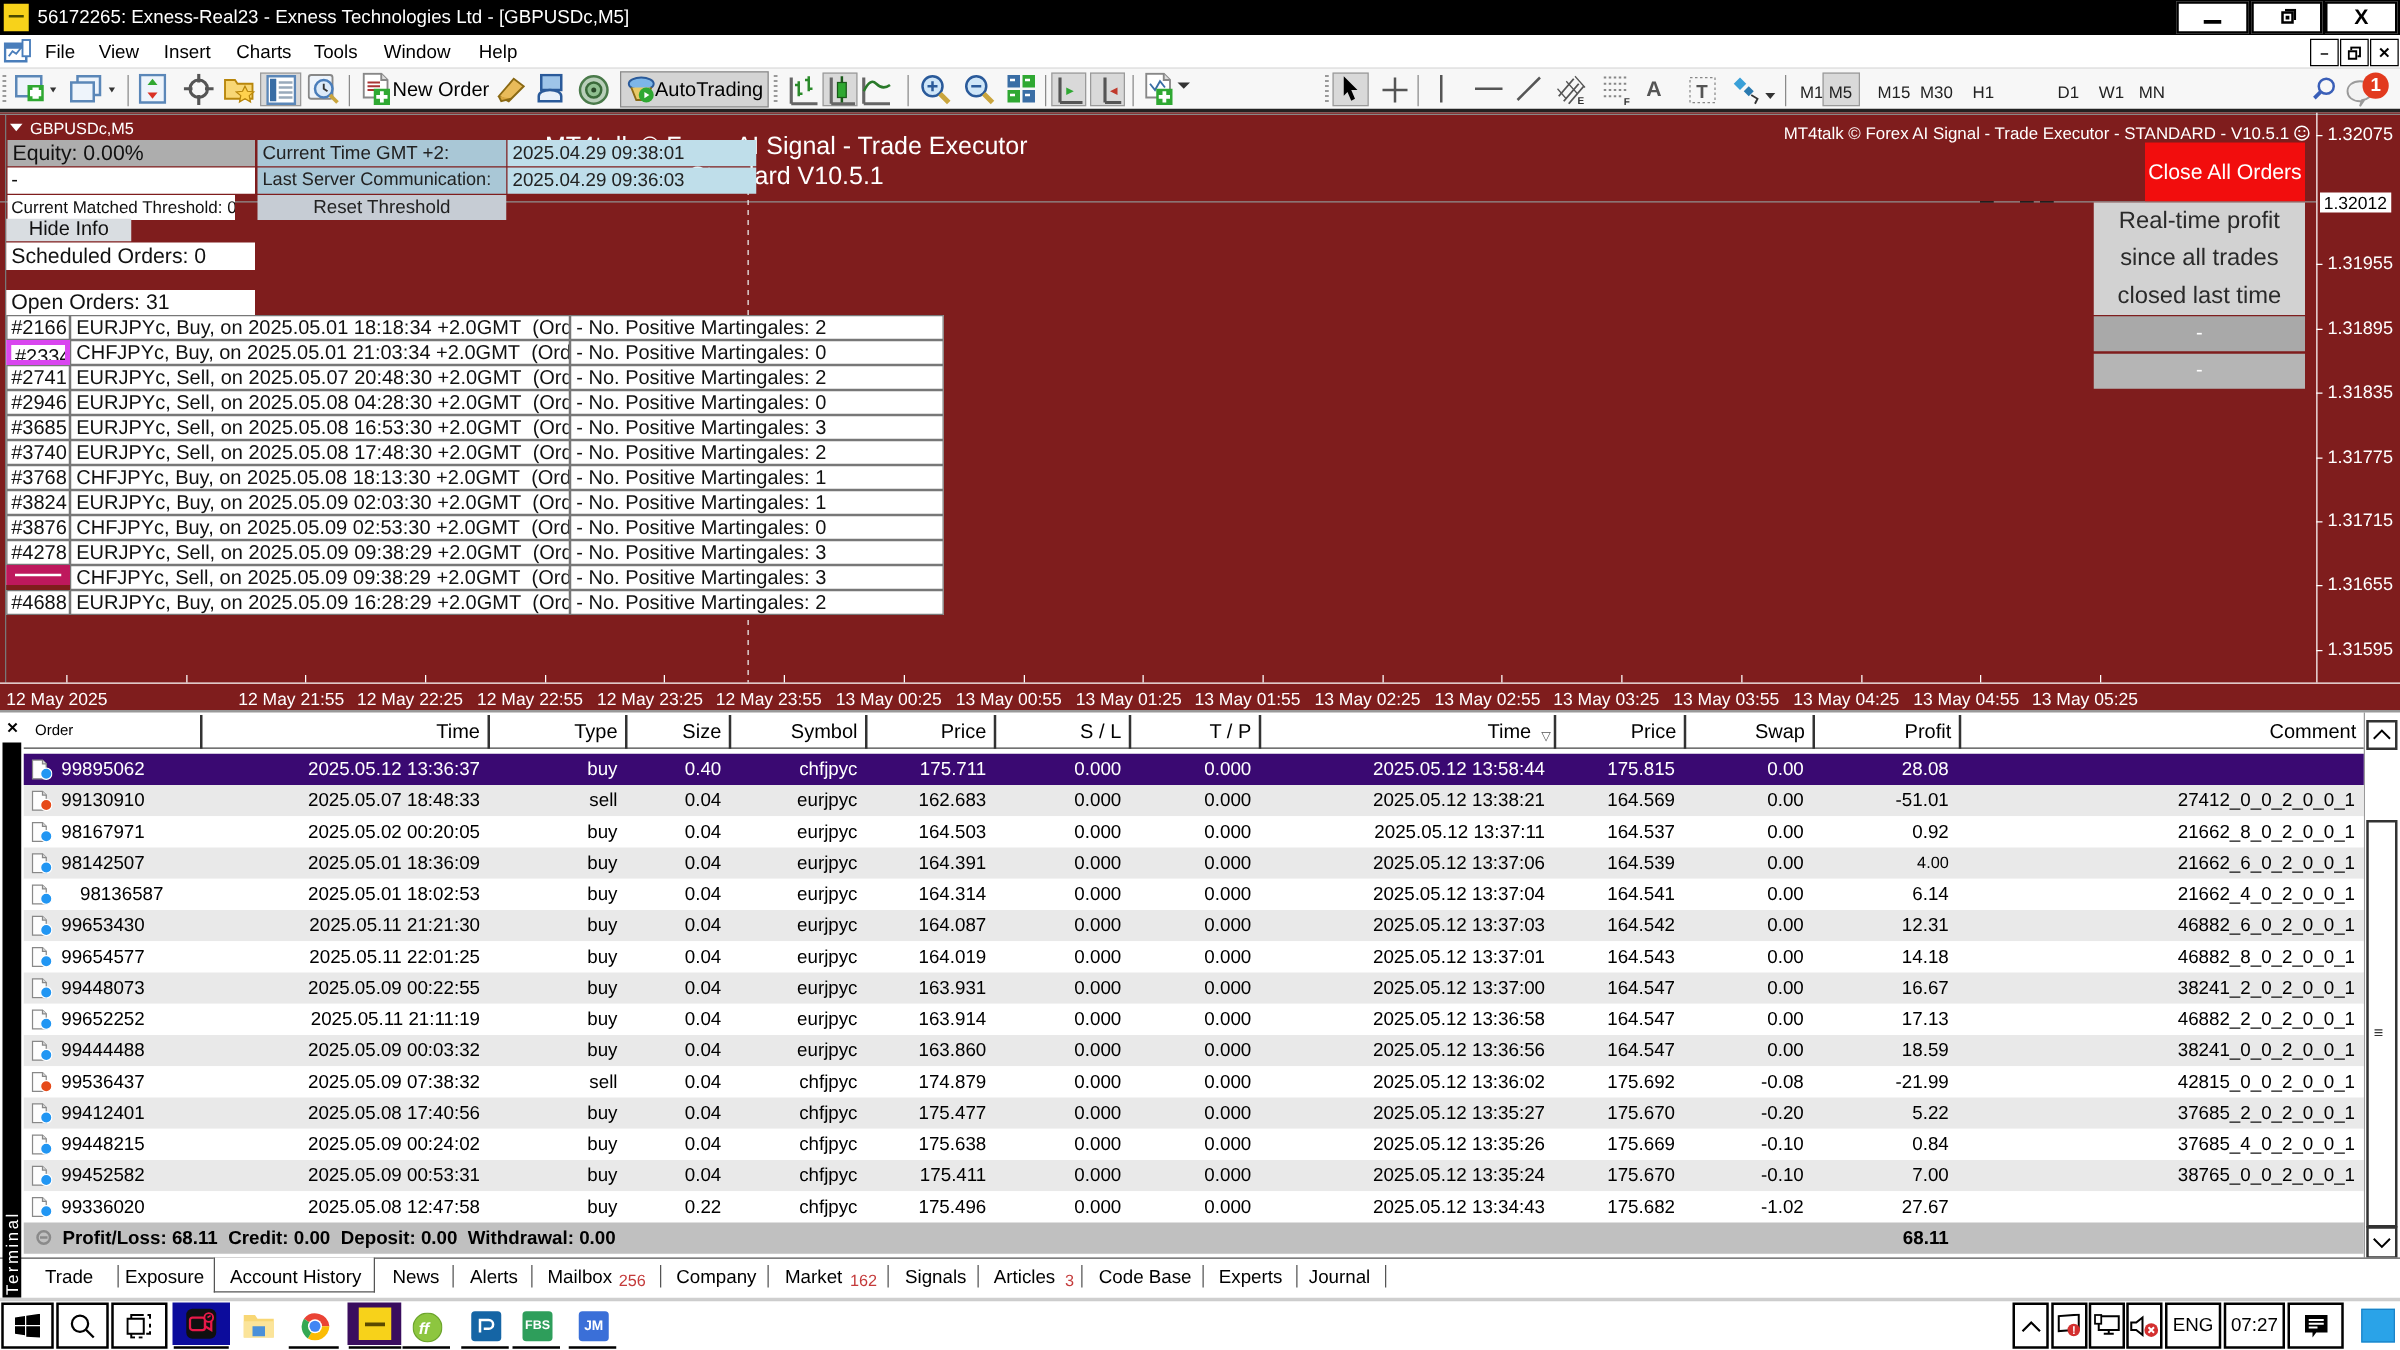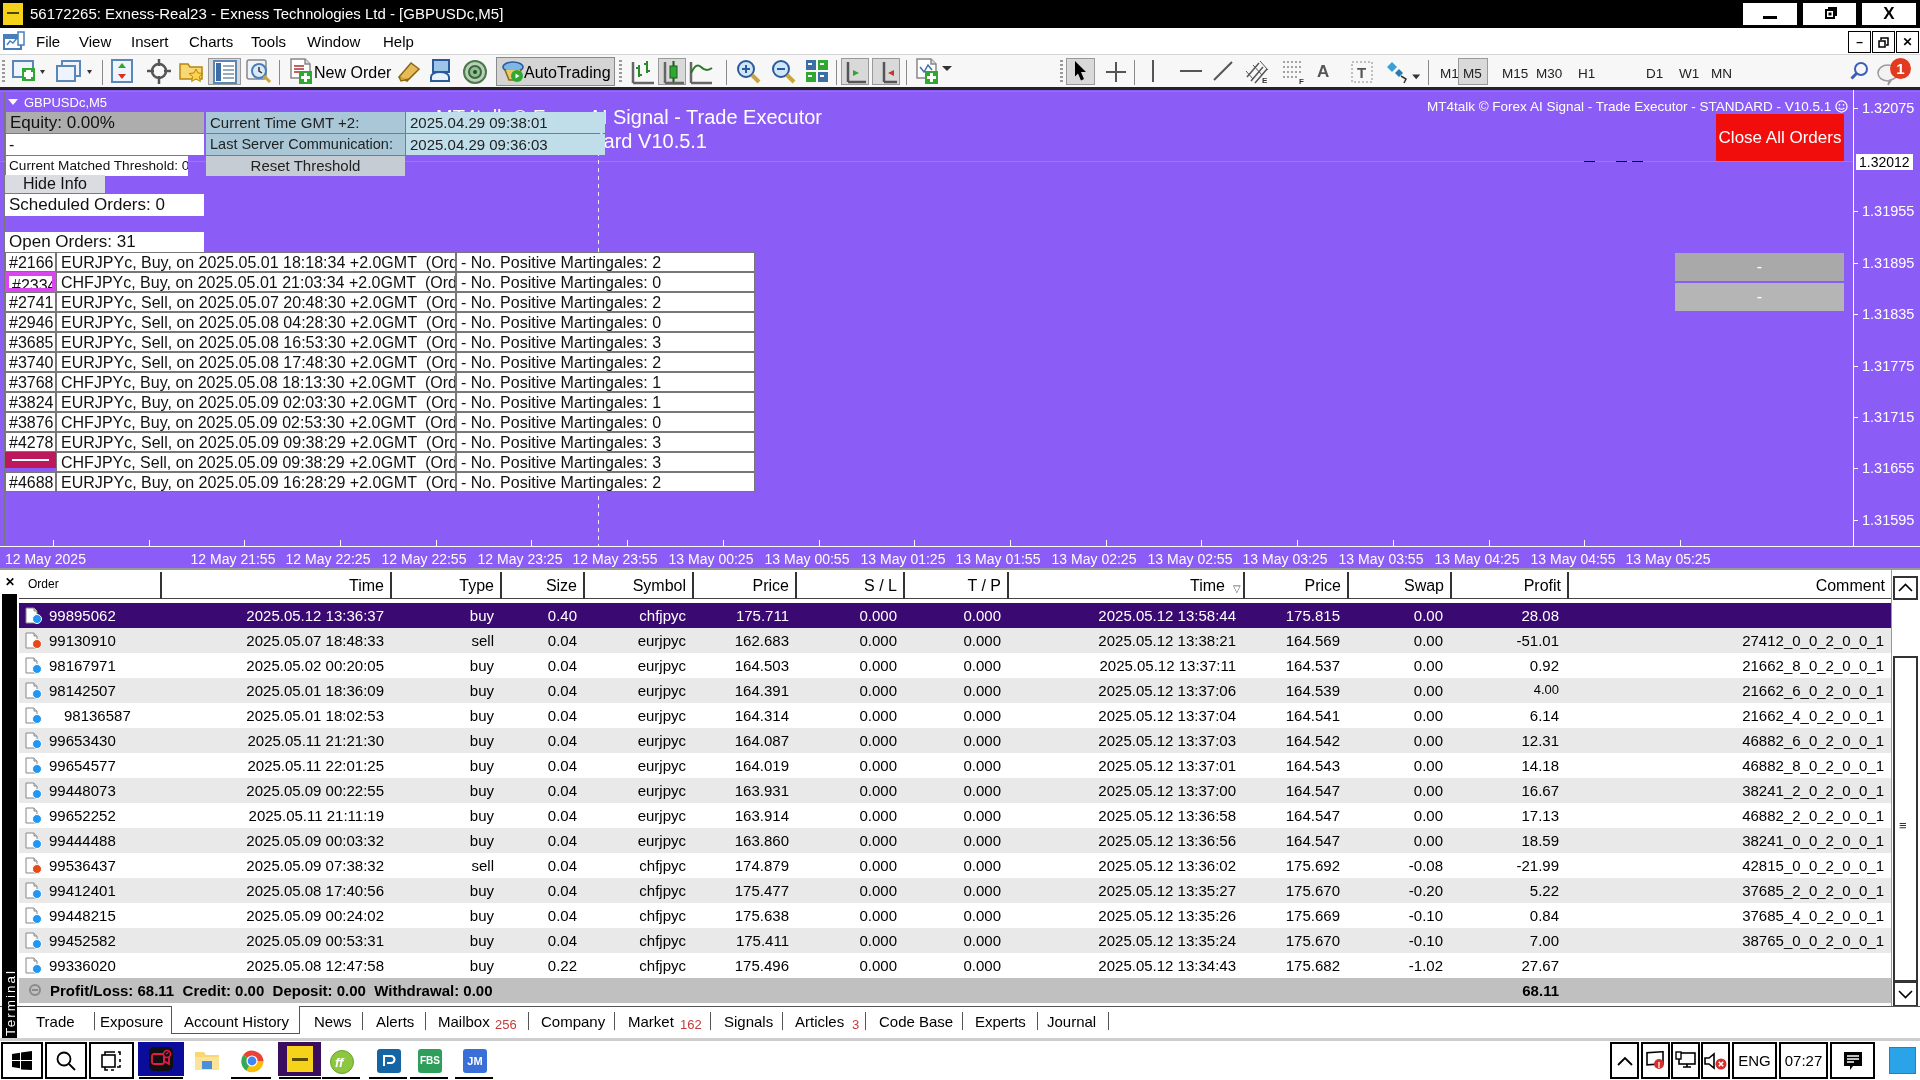--- a/index.html
+++ b/index.html
@@ -216,21 +216,21 @@
 <div class="a" style="left:1679px;top:66px;font-size:13.5px;color:#222;">W1</div>
 <div class="a" style="left:1711px;top:66px;font-size:13.5px;color:#222;">MN</div>
 <svg class="a" style="left:1848px;top:60px;" width="24" height="24" viewBox="0 0 24 24">
     <circle cx="13" cy="9" r="6" fill="none" stroke="#3a5fb8" stroke-width="2"></circle>
     <path d="M8.5 13.5l-5 5" stroke="#3a5fb8" stroke-width="3"></path>
   </svg>
 <svg class="a" style="left:1876px;top:63px;" width="26" height="24" viewBox="0 0 26 24">
     <path d="M12 2C6 2 2 5.5 2 10s4 8 10 8c1 0 2-.1 3-.4L12 22l1.5-4.8C18.5 16.5 22 13.5 22 10s-4-8-10-8z" fill="#f2f2f2" stroke="#9a9a9a" stroke-width="1.5"></path>
   </svg>
 <div class="a" style="left:1890px;top:58px;width:21px;height:21px;border-radius:50%;background:#e23a1e;color:#fff;font-size:15px;font-weight:bold;text-align:center;line-height:21px;">1</div>
-<div class="a" style="left:0;top:90px;width:1920px;height:478px;background:#8b5cf6;overflow:hidden;">
+<div class="a" style="left:0;top:90px;width:1920px;height:478px;background:#7f1d1d;overflow:hidden;">
 <div class="a" style="left:0;top:1px;width:1920px;height:1px;background:#888;"></div>
 <div class="a" style="left:8px;top:9px;width:0;height:0;border:5px solid transparent;border-top:6px solid #fff;"></div>
 <div class="a" style="left:4px;top:2px;width:1px;height:454px;background:#777;"></div>
 <div class="a" style="left:24px;top:5px;color:#fff;font-size:13px;">GBPUSDc,M5</div>
 <div class="a nw" style="right:1098px;top:16px;color:#fff;font-size:20px;">MT4talk © Forex AI Signal - Trade Executor</div>
 <div class="a nw" style="right:1213px;top:40px;color:#fff;font-size:20px;">Standard V10.5.1</div>
 <div class="a" style="left:0;top:71px;width:1853px;height:1px;background:#909090;"></div>
 <div class="a" style="left:1584px;top:71px;width:11px;height:1px;background:#000;"></div>
 <div class="a" style="left:1616px;top:71px;width:11px;height:1px;background:#000;"></div>
 <div class="a" style="left:1632px;top:71px;width:11px;height:1px;background:#000;"></div>
@@ -282,20 +282,21 @@
 <div class="a nw" style="left:5px;top:382px;width:51px;height:20px;background:#fff;border:1px solid #777;color:#111;font-size:16px;line-height:19px;padding-left:3px;">#4688</div>
 <div class="a nw" style="left:56px;top:382px;width:400px;height:20px;background:#fff;border:1px solid #777;color:#111;font-size:16px;line-height:19px;padding-left:4px;">EURJPYc, Buy, on 2025.05.09 16:28:29 +2.0GMT&nbsp; (Order</div>
 <div class="a nw" style="left:456px;top:382px;width:299px;height:20px;background:#fff;border:1px solid #777;color:#111;font-size:16px;line-height:19px;padding-left:4px;">- No. Positive Martingales: 2</div>
 <div class="a" style="right:72px;top:9px;color:#fff;font-size:13.5px;white-space:nowrap;">MT4talk © Forex AI Signal - Trade Executor - STANDARD - V10.5.1 <svg width="13" height="13" viewBox="0 0 14 14" style="vertical-align:-2px">
         <circle cx="7" cy="7" r="6" fill="none" stroke="#fff" stroke-width="1.3"></circle>
         <circle cx="4.8" cy="5.2" r="0.9" fill="#fff"></circle>
         <circle cx="9.2" cy="5.2" r="0.9" fill="#fff"></circle>
         <path d="M4 8.5c1.5 2 4.5 2 6 0" stroke="#fff" stroke-width="1.2" fill="none"></path>
       </svg></div>
 <div class="a" style="left:1716px;top:24px;width:128px;height:47px;background:#f20d0d;color:#fff;font-size:17px;display:flex;align-items:center;justify-content:center;white-space:nowrap;">Close All Orders</div>
+<div class="a" style="left:1675px;top:72px;width:169px;height:90px;background:#d2d2d2;color:#2a2a2a;font-size:19px;text-align:center;line-height:30px;">Real-time profit<br>since all trades<br>closed last time</div>
 <div class="a" style="left:1675px;top:163px;width:169px;height:28px;background:#a9a9a9;color:#fff;font-size:16px;text-align:center;line-height:28px;">-</div>
 <div class="a" style="left:1675px;top:193px;width:169px;height:28px;background:#b5b5b5;color:#fff;font-size:16px;text-align:center;line-height:28px;">-</div>
 <div class="a" style="left:1853px;top:0;width:1px;height:456px;background:#fff;"></div>
 <div class="a" style="left:0;top:456px;width:1920px;height:1px;background:#fff;"></div>
 <div class="a" style="left:1853px;top:18px;width:5px;height:1px;background:#fff;"></div>
 <div class="a" style="left:1862px;top:10px;color:#fff;font-size:14.5px;">1.32075</div>
 <div class="a" style="left:1853px;top:121px;width:5px;height:1px;background:#fff;"></div>
 <div class="a" style="left:1862px;top:113px;color:#fff;font-size:14.5px;">1.31955</div>
 <div class="a" style="left:1853px;top:173px;width:5px;height:1px;background:#fff;"></div>
 <div class="a" style="left:1862px;top:165px;color:#fff;font-size:14.5px;">1.31895</div>

